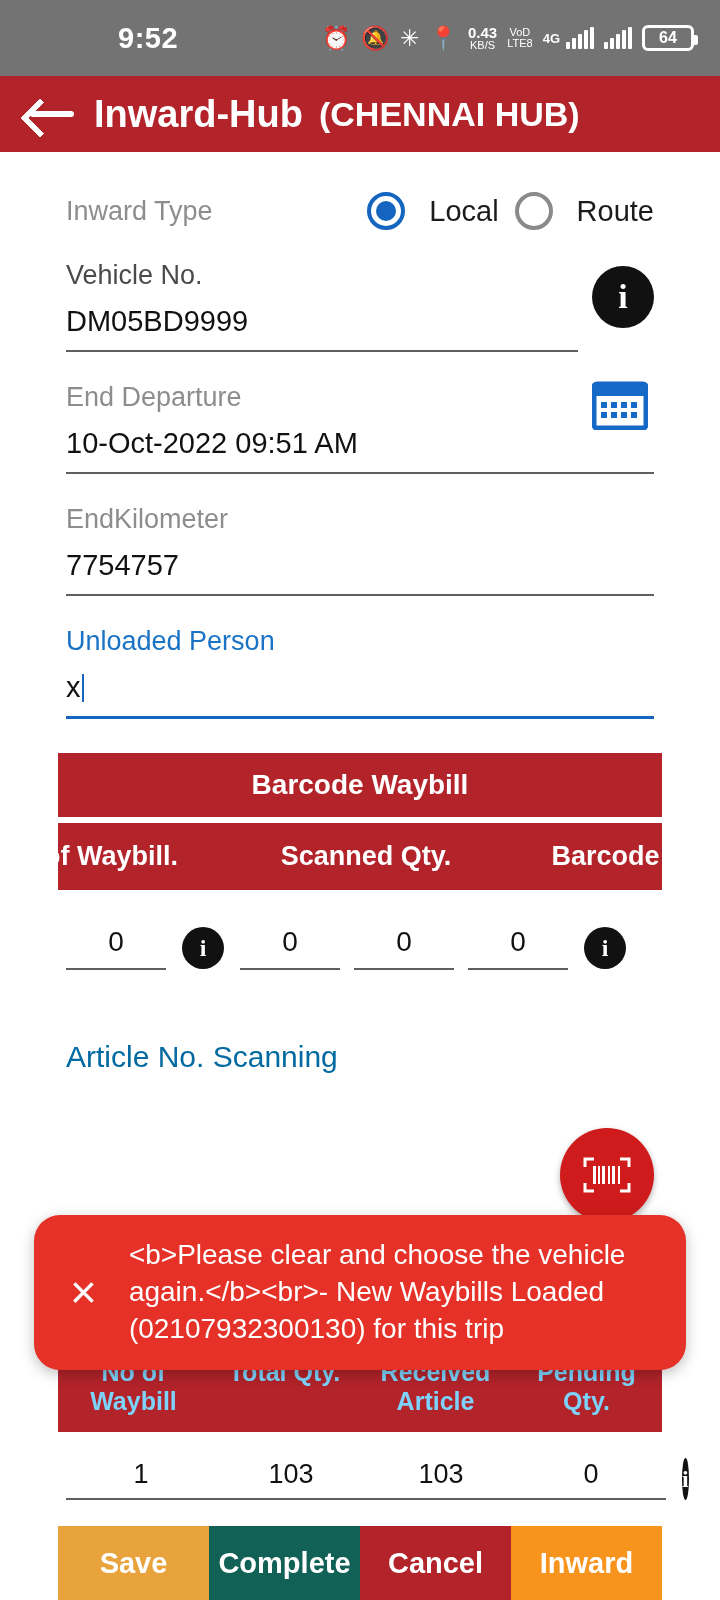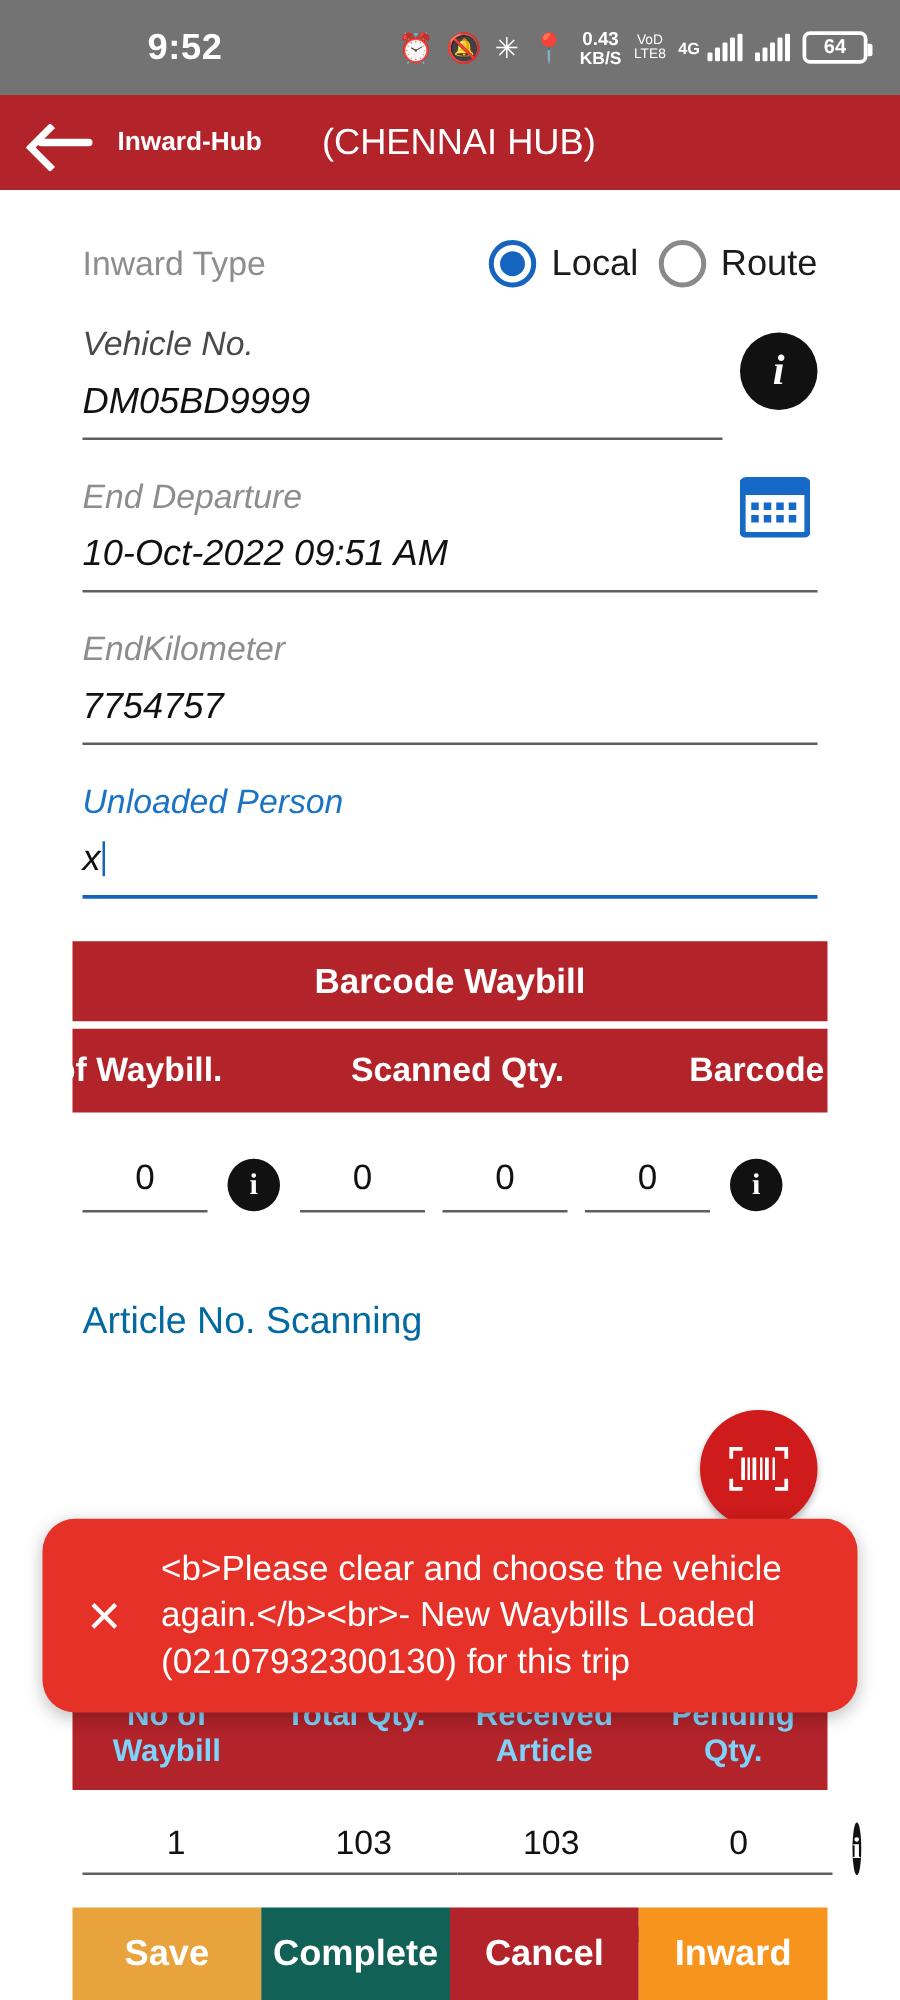--- a/index.html
+++ b/index.html
@@ -19,21 +19,21 @@
     display: flex;
     align-items: center;
     padding: 0 26px;
     color: #ffffff;
   }
   .statusbar .clock { font-size: 29px; font-weight: 600; margin-left: 92px; letter-spacing: .5px; }
   .statusbar .sb-right { margin-left: auto; display: flex; align-items: center; gap: 10px; }
   .sb-icon { font-size: 23px; line-height: 1; color: #fff; display:inline-block; }
   .sb-net { display:flex; flex-direction:column; align-items:center; line-height:1; }
   .sb-net .kb { font-size: 15px; font-weight: 700; }
-  .sb-net .unit { font-size: 14px; font-weight: 700; }
+  .sb-net .unit { font-size: 11px; font-weight: 400; }
   .sb-volte { display:flex; flex-direction:column; align-items:center; line-height:1; }
   .sb-volte span { font-size: 11px; font-weight: 400; }
   .sb-4g { font-size: 13px; font-weight: 700; margin-right:-4px;}
   .bars { display:flex; align-items:flex-end; gap:2px; height:22px; }
   .bars i { display:block; width:4px; background:#fff; border-radius:1px; }
   .bars i:nth-child(1){height:7px;} .bars i:nth-child(2){height:11px;}
   .bars i:nth-child(3){height:15px;} .bars i:nth-child(4){height:19px;} .bars i:nth-child(5){height:22px;}
   .battery {
     width: 52px; height: 26px; border: 3px solid #ffffff; border-radius: 6px;
     display:flex; align-items:center; justify-content:center; position:relative;
@@ -47,41 +47,41 @@
     padding: 0 22px; color: #fff;
   }
   .back-arrow { width: 54px; height: 38px; position: relative; margin-right: 18px; cursor: pointer; }
   .back-arrow::before {
     content:""; position:absolute; left:8px; top:16px; width:44px; height:6px; background:#fff; border-radius:3px;
   }
   .back-arrow::after {
     content:""; position:absolute; left:4px; top:9px; width:22px; height:22px;
     border-left:6px solid #fff; border-bottom:6px solid #fff; transform: rotate(45deg); border-radius:2px;
   }
-  .appbar .title { font-size: 21px; font-weight: 700; }
-  .appbar .subtitle { font-size: 29px; font-weight: 400; margin-left: 48px; }
+  .appbar .title { font-size: 38px; font-weight: 700; }
+  .appbar .subtitle { font-size: 34px; font-weight: 700; margin-left: 16px; }
 
   
   .content { padding: 0 66px; position: relative; }
 
   .row-radio { display:flex; align-items:center; margin-top: 40px; }
   .label-muted { color: #8d8d8d; font-size: 27px; }
   .label-dark { color: #4a4a4a; font-size: 27px; }
   .label-blue { color: #1a73c4; font-size: 27px; }
   .radios { margin-left: auto; display:flex; align-items:center; gap: 16px; }
-  .radio { display:flex; align-items:center; gap: 12px; cursor:pointer; }
+  .radio { display:flex; align-items:center; gap: 24px; cursor:pointer; }
   .radio .dot {
     width: 38px; height: 38px; border-radius: 50%; border: 4px solid #8a8a8a;
     display:flex; align-items:center; justify-content:center;
   }
   .radio.on .dot { border-color: #1565c0; }
   .radio.on .dot::after { content:""; width: 20px; height: 20px; border-radius:50%; background:#1565c0; }
   .radio .txt { font-size: 29px; color: #1b1b1b; }
 
-  .field { margin-top: 30px; position: relative; font-style: italic; }
+  .field { margin-top: 30px; position: relative; }
   .field .lbl { display:block; margin-bottom: 8px; }
   .field .val {
     font-size: 29px; color: #111; padding: 6px 0 12px 0;
     border-bottom: 2px solid #5f5f5f; width: 100%; background: transparent;
   }
   .field .val.short { width: 512px; }
   .field .val.focus { border-bottom: 3px solid #1565c0; }
   .caret { display:inline-block; width:2px; height:28px; background:#1565c0; vertical-align:-5px; margin-left:1px; }
 
   .info-badge {

